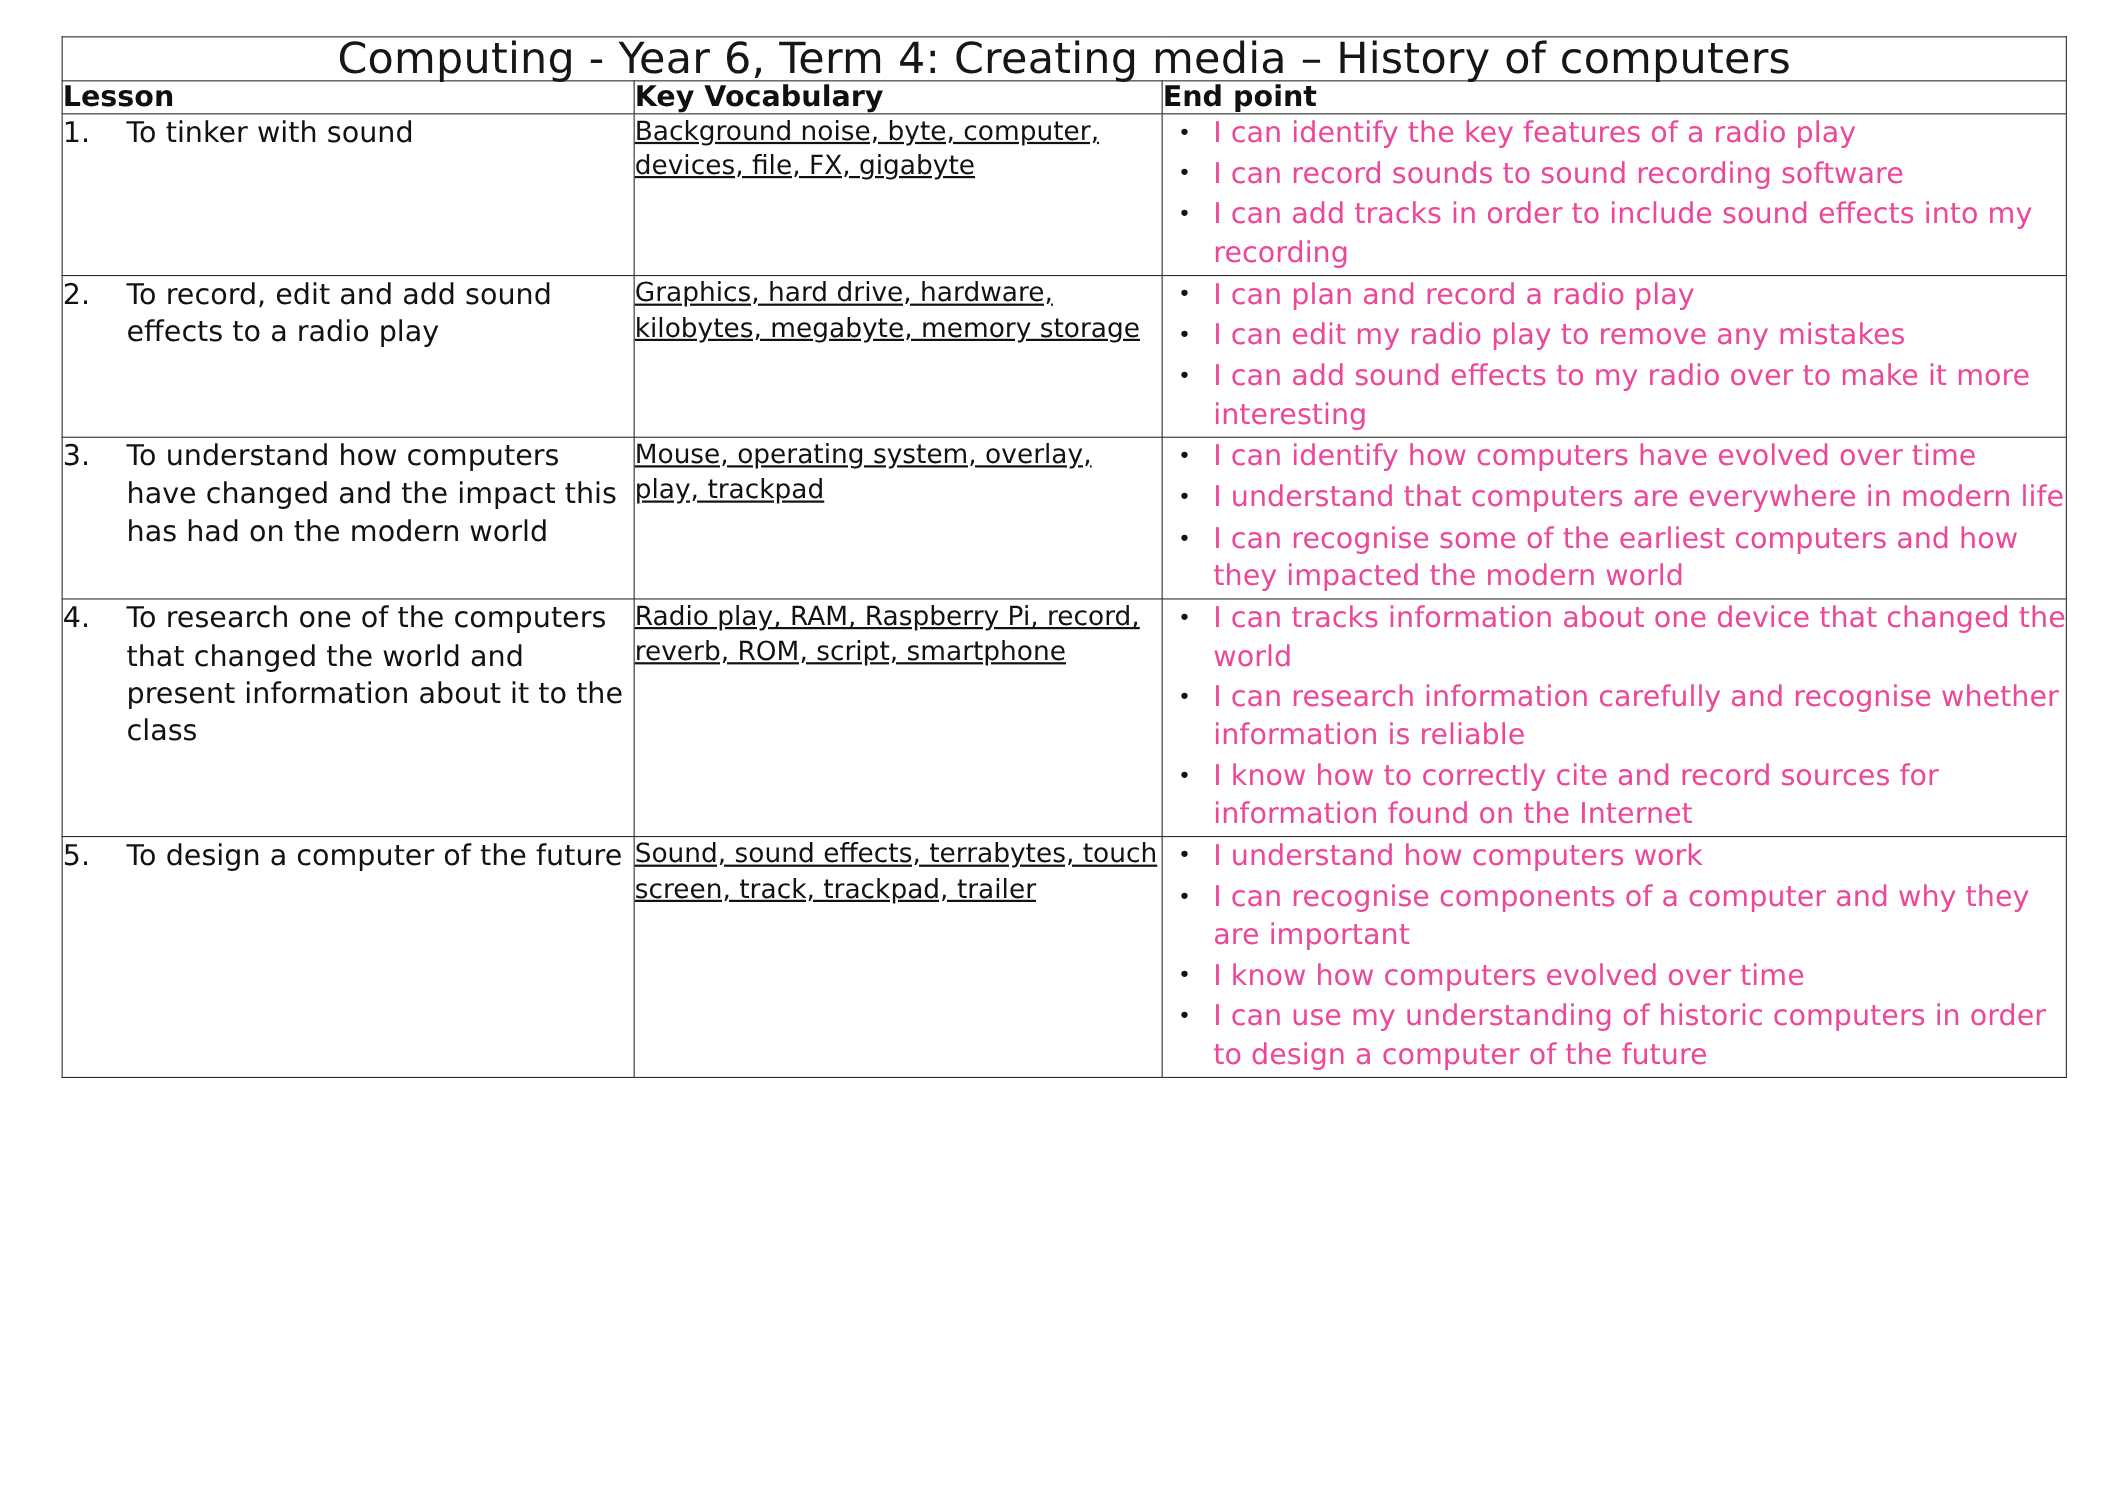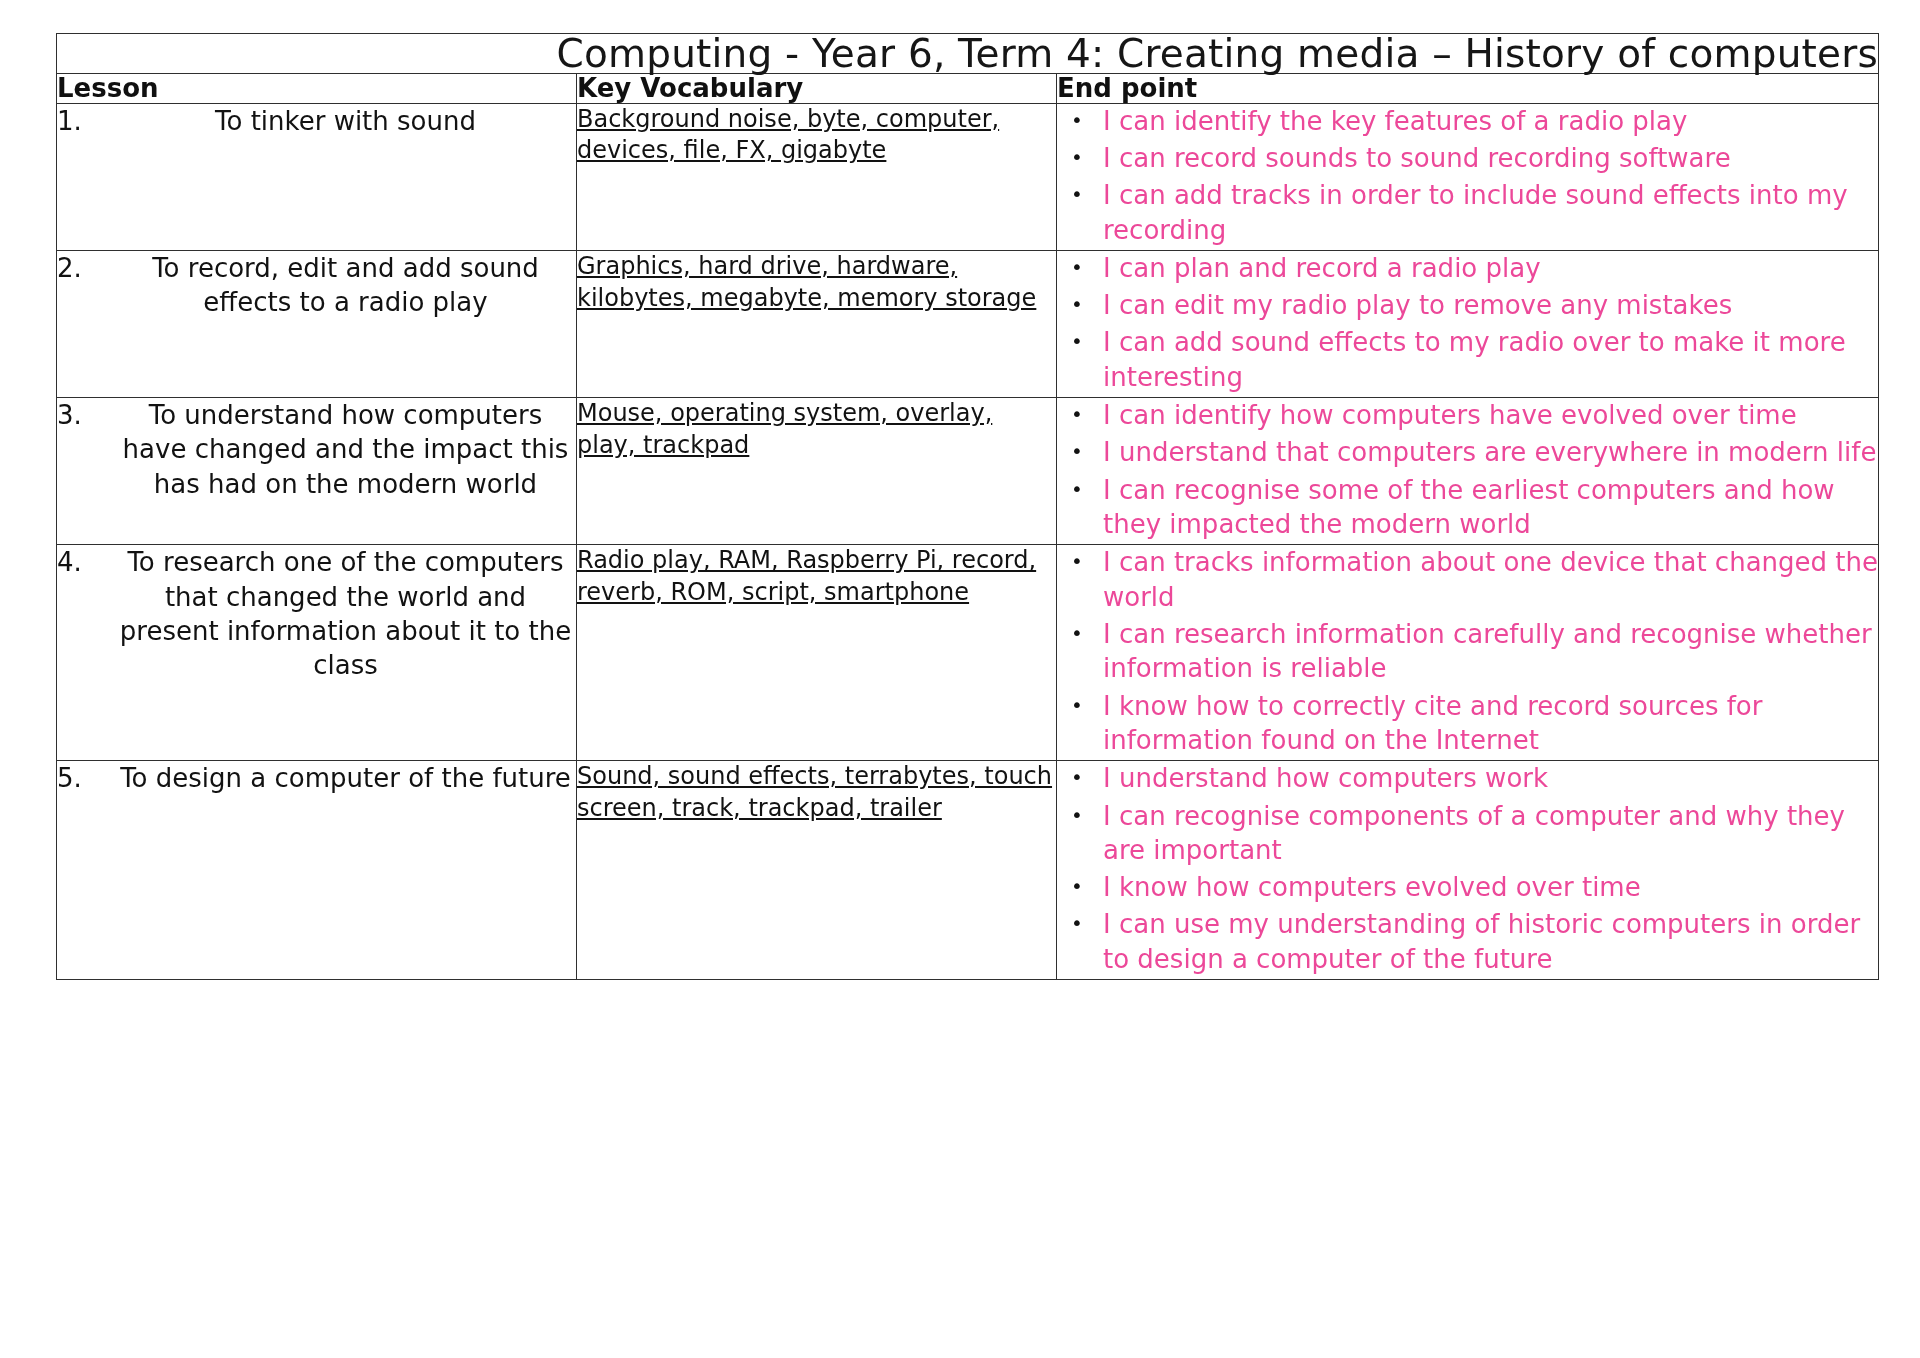--- a/index.html
+++ b/index.html
@@ -42,21 +42,20 @@
     background: #e3edd4;
     text-align: center;
     padding: 16px 10px 20px 10px;
   }
   .title-text {
     font-size: 39px;
     line-height: 1.0;
     color: #161616;
     letter-spacing: 0.2px;
     white-space: nowrap;
-    text-align: right;
   }
 
   
   .col-head {
     padding: 12px 14px 16px 16px;
     font-size: 26px;
     font-weight: bold;
     color: #101010;
     text-align: left;
     line-height: 1.1;
@@ -81,21 +80,20 @@
     flex: 0 0 58px;
     font-size: 26px;
     line-height: 1.32;
     color: #121212;
   }
   .lesson-text {
     flex: 1 1 auto;
     font-size: 26px;
     line-height: 1.32;
     color: #121212;
-    text-align: center;
   }
 
   
   .vocab-text {
     font-size: 24px;
     line-height: 1.32;
     color: #121212;
     text-decoration: underline;
   }
 

